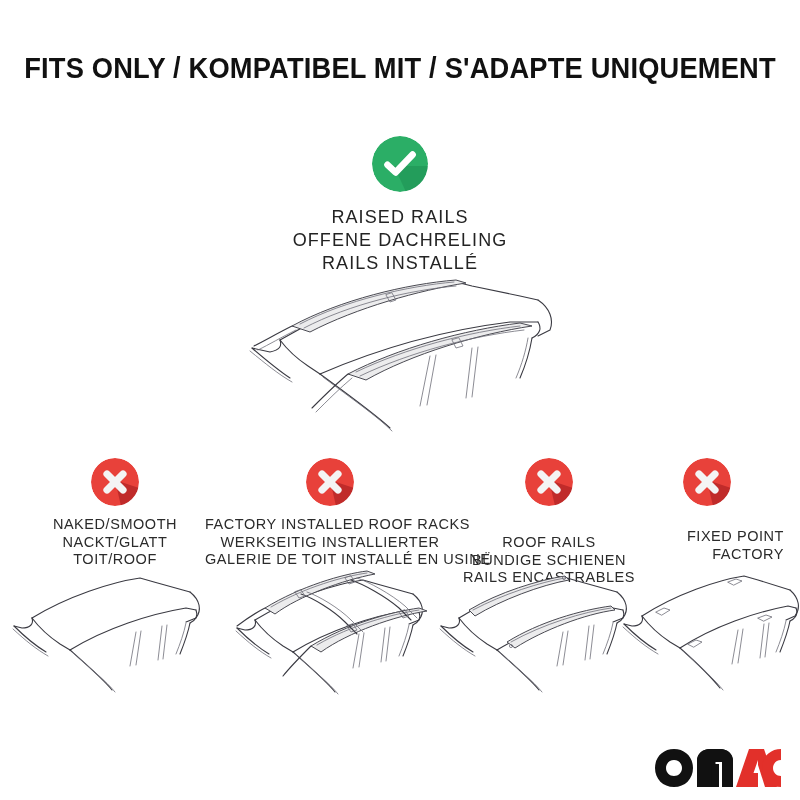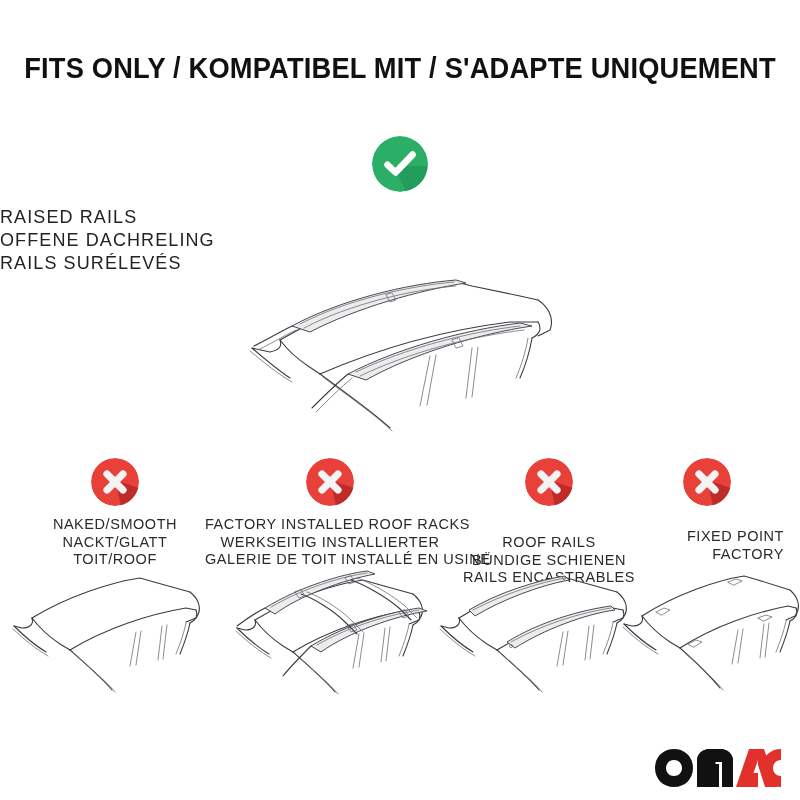--- a/index.html
+++ b/index.html
@@ -30,20 +30,21 @@
     transform: scaleX(0.94);
     white-space: nowrap;
   }
 
   
   .positive-block {
     position: absolute;
     left: 0;
     right: 0;
     top: 136px;
+    text-align: center;
   }
   .badge {
     position: relative;
     width: 56px;
     height: 56px;
     margin: 0 auto;
     border-radius: 50%;
     overflow: hidden;
   }
   .badge svg { position: absolute; left: 0; top: 0; }
@@ -139,21 +140,21 @@
     <svg width="56" height="56" viewBox="0 0 56 56">
       <circle cx="28" cy="28" r="28" fill="#2BAE66"></circle>
       <path d="M22 30 L56 30 L56 56 L34 56 Z" fill="#1E8F52" opacity="0.55"></path>
       <path d="M15.5 28.8 L23.6 36.4 L40.6 18.6" fill="none" stroke="#ffffff" stroke-width="6.6" stroke-linecap="round" stroke-linejoin="round"></path>
     </svg>
   </div>
 
   <div class="caption">
     <div>RAISED RAILS</div>
     <div>OFFENE DACHRELING</div>
-    <div>RAILS SURÉLEVÉS</div>
+    <div>RAILS INSTALLÉ</div>
   </div>
 </div>
 
 <div class="hero-illo">
   <svg width="380" height="170" viewBox="0 0 380 170">
 
     <path class="illo-line" d="M60 62 C120 26 190 8 236 4 L252 8 L300 18 L318 22"></path>
     <path class="illo-line" d="M318 22 C330 30 334 42 330 52 L318 58"></path>
     <path class="illo-line" d="M60 62 C62 68 60 72 50 74 L32 70"></path>
 

